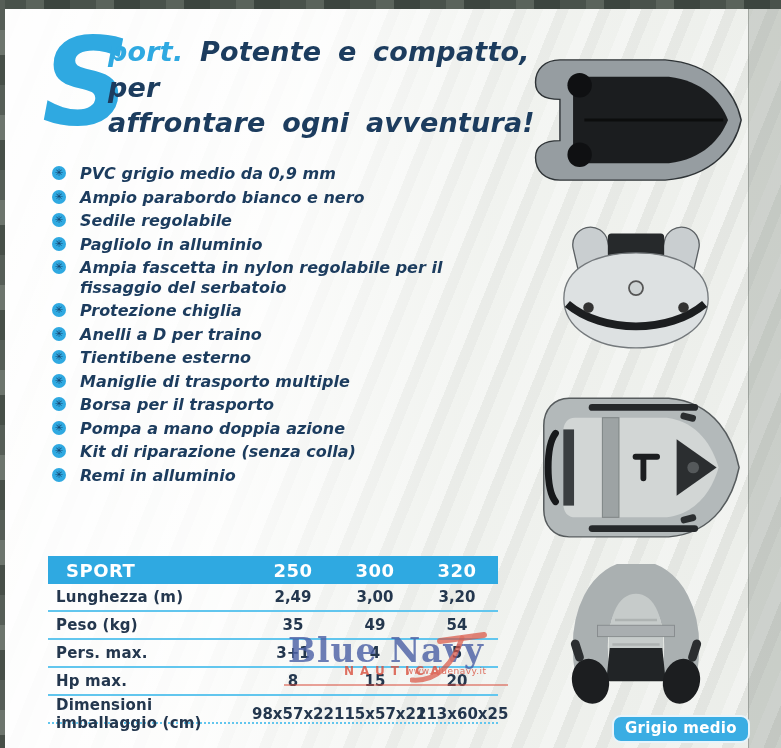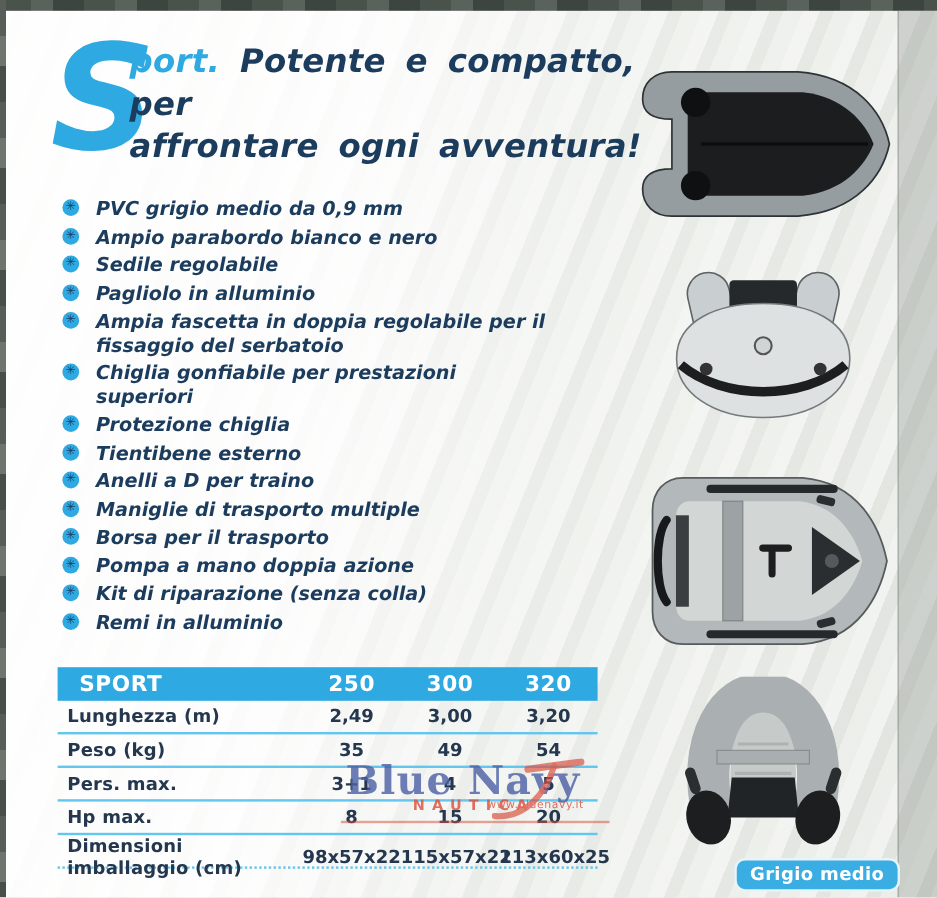--- a/index.html
+++ b/index.html
@@ -138,37 +138,33 @@
     <li>
         <span class="bullet-icon"></span>
         <span>Sedile regolabile</span>
       </li>
     <li>
         <span class="bullet-icon"></span>
         <span>Pagliolo in alluminio</span>
       </li>
     <li>
         <span class="bullet-icon"></span>
-        <span>Ampia fascetta in doppia regolabile per il fissaggio del serbatoio</span>
-      </li>
-    <li>
-        <span class="bullet-icon"></span>
-        <span>Chiglia gonfiabile per prestazioni superiori</span>
+        <span>Ampia fascetta in nylon regolabile per il fissaggio del serbatoio</span>
       </li>
     <li>
         <span class="bullet-icon"></span>
         <span>Protezione chiglia</span>
       </li>
     <li>
         <span class="bullet-icon"></span>
+        <span>Anelli a D per traino</span>
+      </li>
+    <li>
+        <span class="bullet-icon"></span>
         <span>Tientibene esterno</span>
-      </li>
-    <li>
-        <span class="bullet-icon"></span>
-        <span>Anelli a D per traino</span>
       </li>
     <li>
         <span class="bullet-icon"></span>
         <span>Maniglie di trasporto multiple</span>
       </li>
     <li>
         <span class="bullet-icon"></span>
         <span>Borsa per il trasporto</span>
       </li>
     <li>

